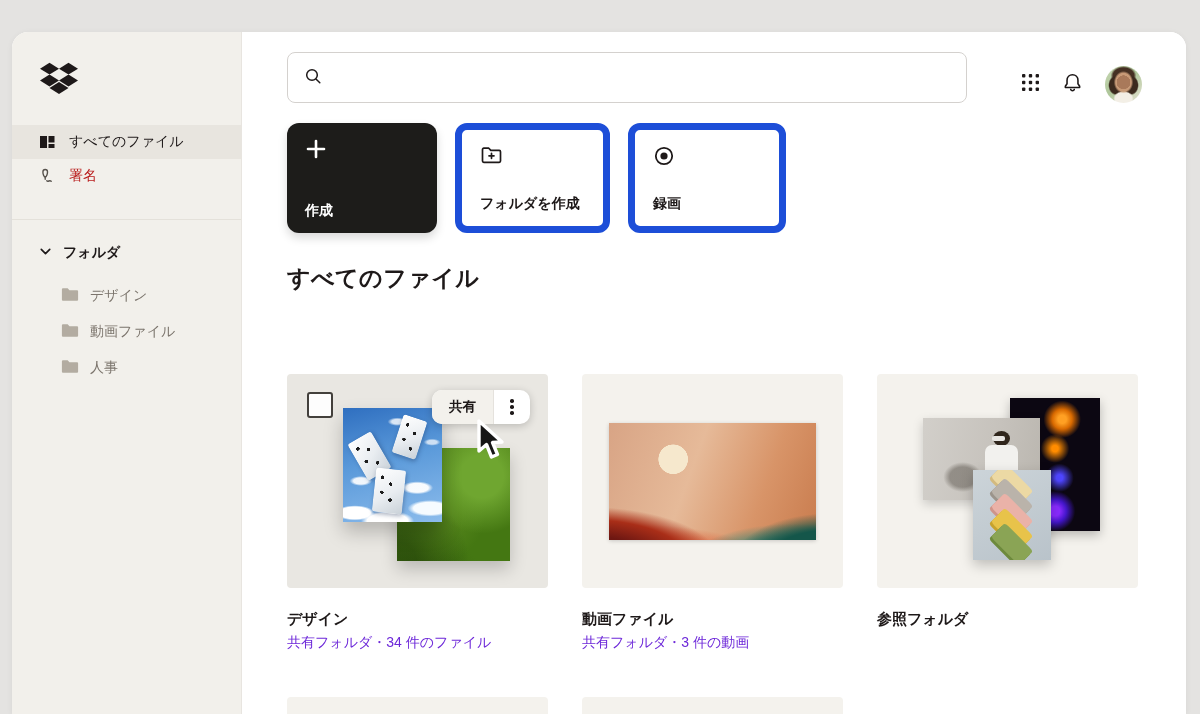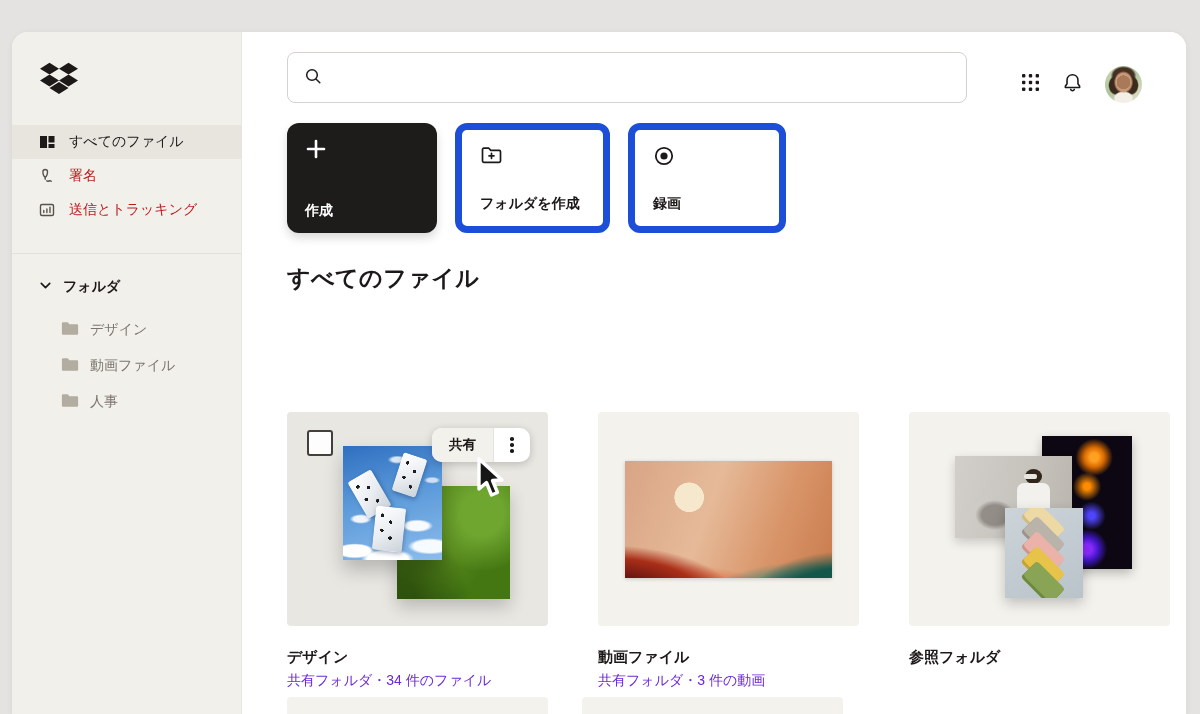--- a/index.html
+++ b/index.html
@@ -51,21 +51,21 @@
   .abtn.primary { width:150px; background:#1d1c1a; color:#fff; box-shadow:0 5px 10px rgba(0,0,0,.15); }
   .abtn.dashed  { width:153px; border:1px dashed #96918b; }
   .abtn.outline { border:7px solid #1d4ed8; }
   .abtn.w3 { width:155px; } .abtn.w4 { width:158px; }
 
   .page-title { position:absolute; left:45px; top:231px; font-size:23px; font-weight:700; letter-spacing:.5px; }
   .chips { position:absolute; left:45px; top:285px; display:flex; gap:12px; }
   .chip { height:30px; padding:0 17px; border-radius:16px; background:#efece7;
     display:flex; align-items:center; font-size:13.5px; color:#1e1919; cursor:pointer; }
 
-  .cards { position:absolute; left:45px; top:342px; display:flex; gap:50px;margin-top:38px; }
+  .cards { position:absolute; left:45px; top:342px; display:flex; gap:34px; }
   .card { width:261px; cursor:pointer; }
   .thumb { height:214px; border-radius:4px; position:relative; }
   .thumb.gray  { background:#e9e7e2; }
   .thumb.cream { background:#f4f2ed; }
   .card-title { margin-top:22px; font-size:15px; font-weight:700; color:#1e1919; }
   .card-sub { margin-top:5px; font-size:14px; color:#6d28d9; }
 
   
   .checkbox { position:absolute; left:20px; top:18px; width:26px; height:26px;
     border:2.5px solid #43403c; border-radius:3px; background:#fdfdfd; cursor:pointer; z-index:4; }
@@ -182,29 +182,20 @@
         <span>すべてのファイル</span>
       </div>
       <div class="nav-item">
         <span class="nicon">
           <svg width="18" height="18" viewBox="0 0 18 18" fill="none" stroke="#57524c" stroke-width="1.4">
             <path d="M7.2 2.5 c-1.5 0 -2.3 1.1 -2.3 2.5 0 1.8 1 5 2.3 5 1.3 0 2.3 -3.2 2.3 -5 0 -1.4 -.8 -2.5 -2.3 -2.5 z"></path>
             <path d="M7.2 10 v2.2 M8.8 13.8 c1.4 1.5 2.6 -1.2 4.4 .4" stroke-linecap="round"></path>
           </svg>
         </span>
         <span>署名</span>
-      </div>
-      <div class="nav-item">
-        <span class="nicon">
-          <svg width="18" height="18" viewBox="0 0 18 18" fill="none" stroke="#57524c" stroke-width="1.4">
-            <rect x="2.5" y="3.5" width="13" height="11" rx="1.5"></rect>
-            <path d="M5.8 11.5 v-2 M8.9 11.5 v-3.6 M12 11.5 v-5.2" stroke-linecap="round"></path>
-          </svg>
-        </span>
-        <span>送信とトラッキング</span>
       </div>
     </nav>
 
     <div class="sb-divider"></div>
 
     <div class="folders-header">
       <span>
         <svg width="15" height="15" viewBox="0 0 16 16" fill="none" stroke="#1e1919" stroke-width="1.8" stroke-linecap="round" stroke-linejoin="round">
           <path d="M3.5 5.8 L8 10.3 L12.5 5.8"></path>
         </svg>

